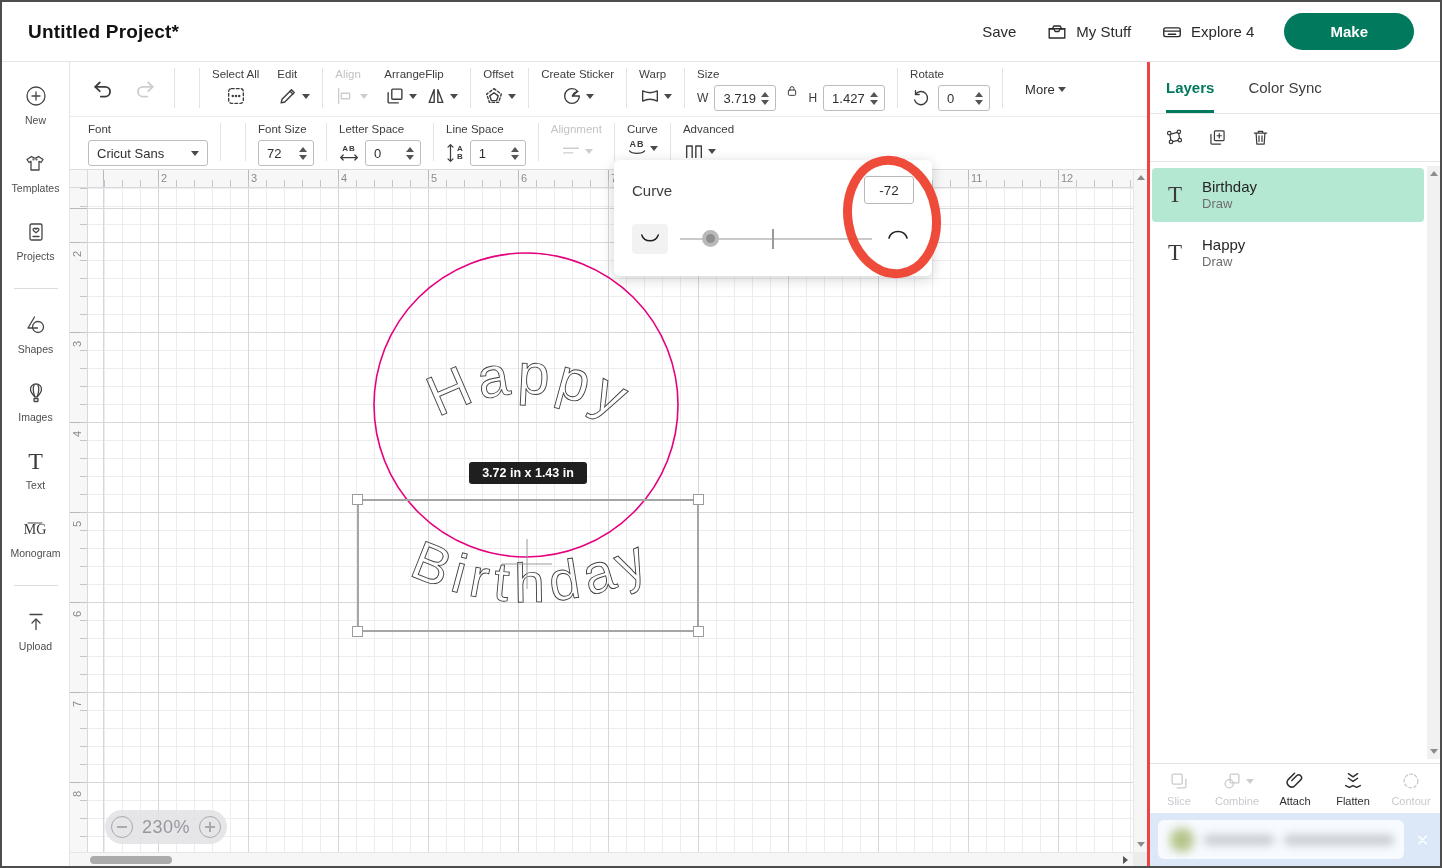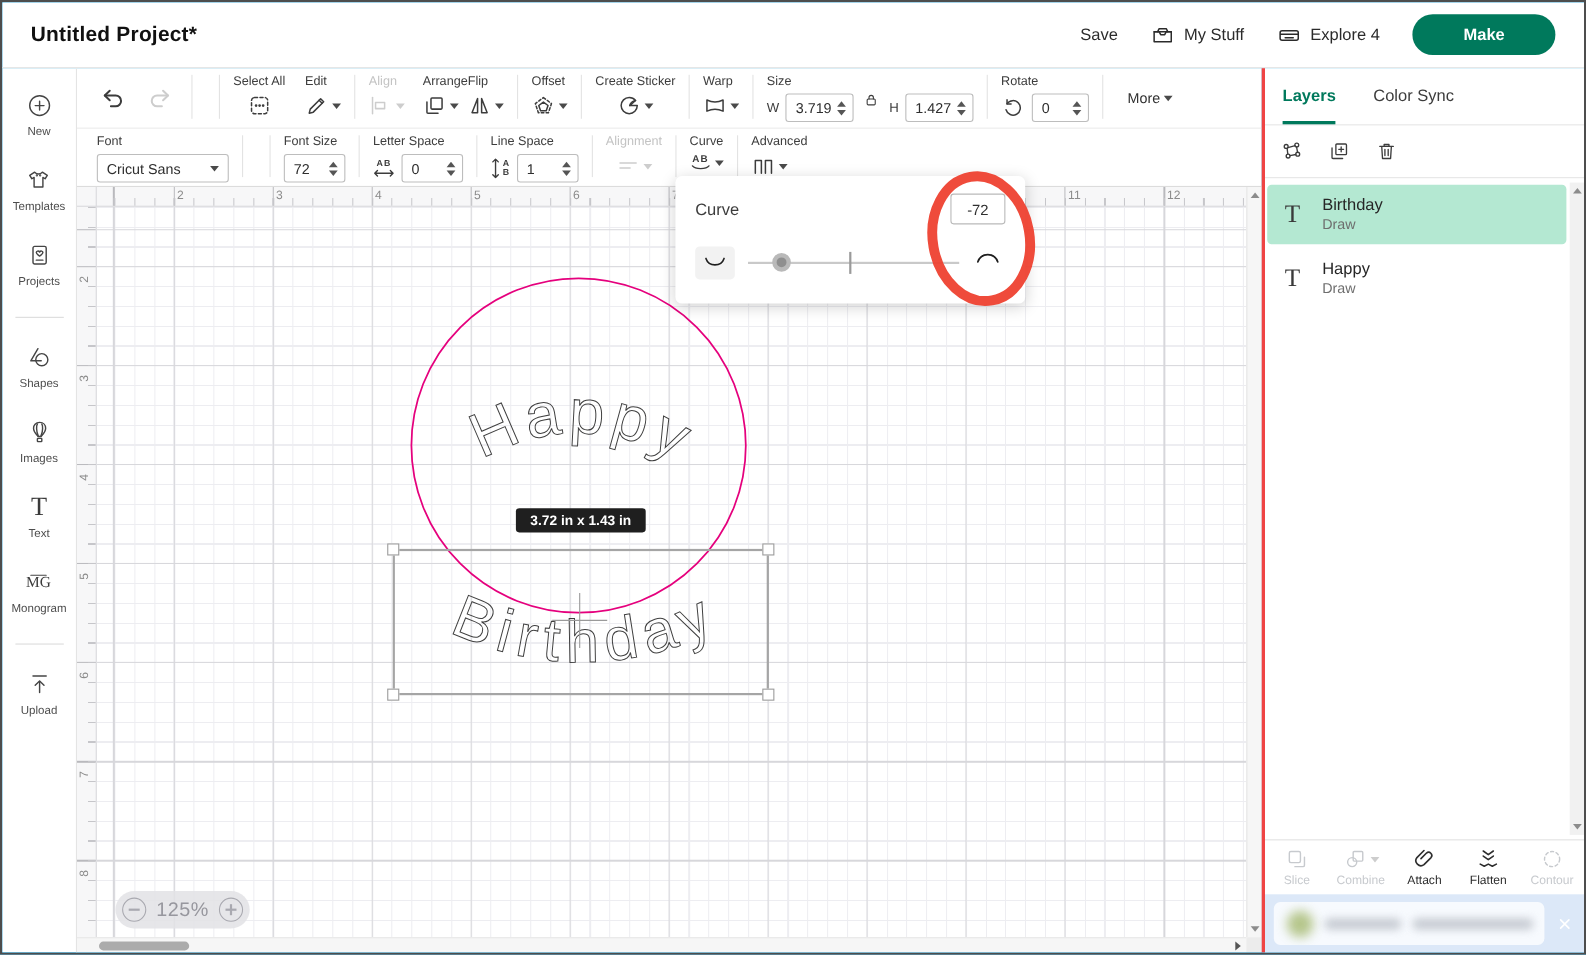--- a/index.html
+++ b/index.html
@@ -563,21 +563,21 @@
     <div class="sel-box">
       <div class="handle h-tl"></div>
       <div class="handle h-tr"></div>
       <div class="handle h-bl"></div>
       <div class="handle h-br"></div>
     </div>
     <div class="size-tip">3.72 in x 1.43 in</div>
 
     <div class="zoom-pill">
       <div class="zbtn"></div>
-      <div class="zlabel">125%</div>
+      <div class="zlabel">230%</div>
       <div class="zbtn plus"></div>
     </div>
 
     <div class="sb-v">
       <span class="arr up"></span>
       <span class="arr down"></span>
     </div>
     <div class="sb-h">
       <div class="thumb"></div>
       <span class="arr right"></span>

